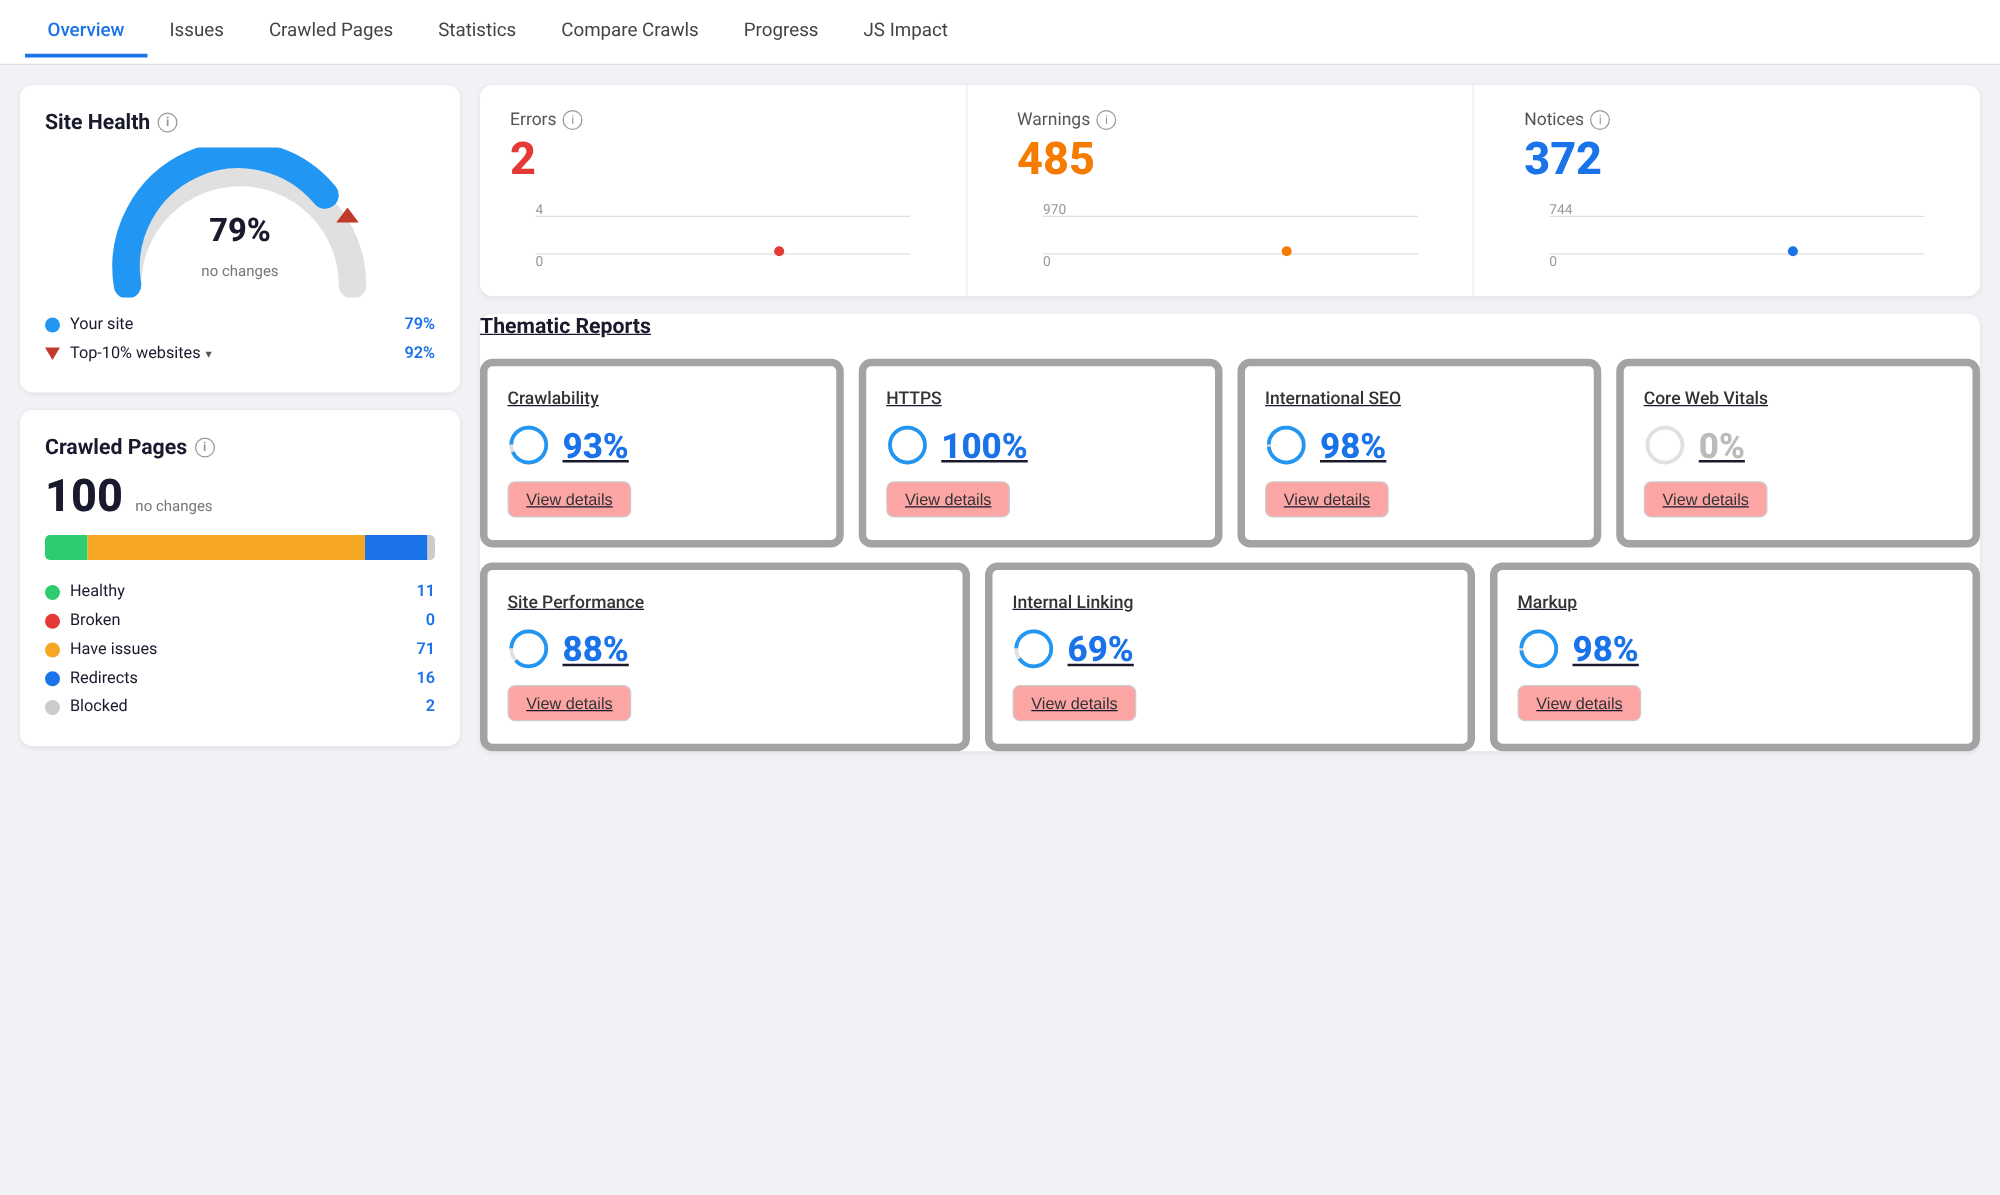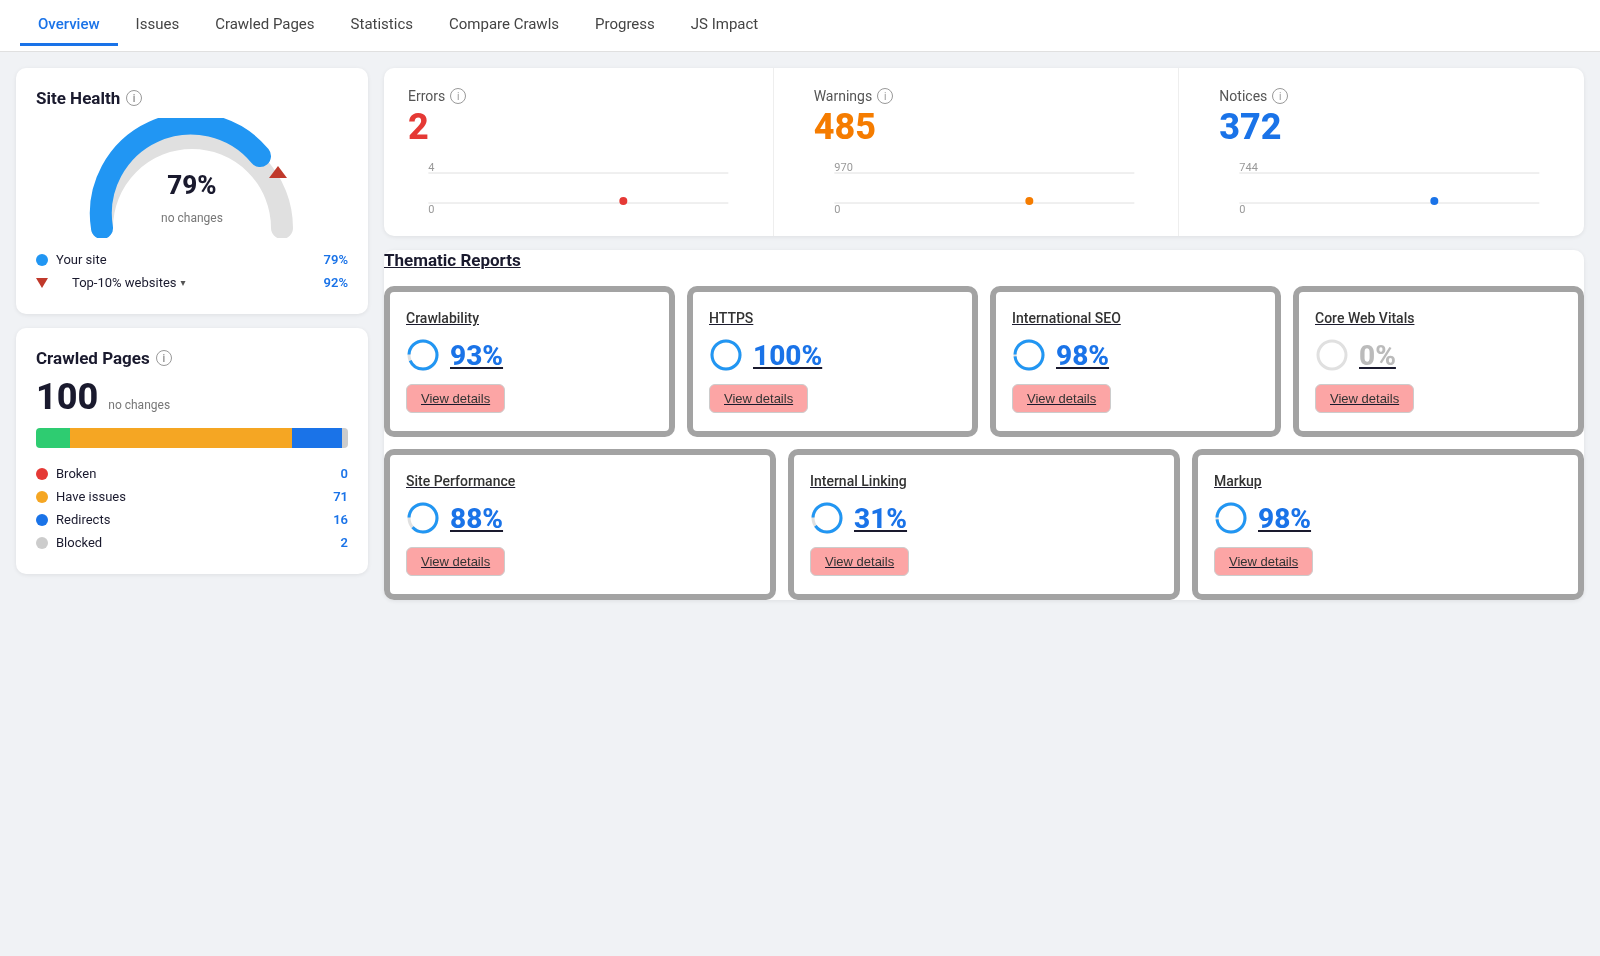--- a/index.html
+++ b/index.html
@@ -140,21 +140,20 @@
       flex-shrink: 0;
     }
     .legend-val {
       font-weight: 600;
       color: #1a73e8;
     }
     .legend-label-chevron {
       display: flex;
       align-items: center;
       gap: 4px;
-      margin-left: 16px;
     }
     .chevron-icon {
       font-size: 10px;
       color: #555;
     }
 
     
     .count-row {
       display: flex;
       align-items: baseline;
@@ -365,20 +364,27 @@
       <div class="bar-container">
 
       <div class="bar-seg" style="background: rgb(46, 204, 113); width: 11%;"></div>
           <div class="bar-seg" style="background: rgb(245, 166, 35); width: 71%;"></div>
           <div class="bar-seg" style="background: rgb(26, 115, 232); width: 16%;"></div>
           <div class="bar-seg" style="background: rgb(204, 204, 204); width: 2%;"></div>
         </div>
 
       <div>
 
+      <div class="legend-row">
+            <div class="legend-left">
+              <span class="dot" style="background: rgb(46, 204, 113);"></span>
+              <span>Healthy</span>
+            </div>
+            <span class="legend-val">11</span>
+          </div>
           <div class="legend-row">
             <div class="legend-left">
               <span class="dot" style="background: rgb(229, 57, 53);"></span>
               <span>Broken</span>
             </div>
             <span class="legend-val">0</span>
           </div>
           <div class="legend-row">
             <div class="legend-left">
               <span class="dot" style="background: rgb(245, 166, 35);"></span>
@@ -504,21 +510,21 @@
             </div>
             <button class="view-details-btn">View details</button>
           </div>
           <div class="report-card">
             <div class="report-name">Internal Linking</div>
             <div class="report-score-row">
               <svg class="circle-progress" viewBox="0 0 34 34">
     <circle cx="17" cy="17" r="14" fill="none" stroke="#e0e0e0" stroke-width="3"></circle>
     <circle cx="17" cy="17" r="14" fill="none" stroke="#2196f3" stroke-width="3" stroke-dasharray="79.2 8.8" stroke-dashoffset="21.991148575128552" transform="rotate(-90 17 17)"></circle>
   </svg>
-              <span class="report-score">31%</span>
+              <span class="report-score">69%</span>
             </div>
             <button class="view-details-btn">View details</button>
           </div>
           <div class="report-card">
             <div class="report-name">Markup</div>
             <div class="report-score-row">
               <svg class="circle-progress" viewBox="0 0 34 34">
     <circle cx="17" cy="17" r="14" fill="none" stroke="#e0e0e0" stroke-width="3"></circle>
     <circle cx="17" cy="17" r="14" fill="none" stroke="#2196f3" stroke-width="3" stroke-dasharray="86.2 1.8" stroke-dashoffset="21.991148575128552" transform="rotate(-90 17 17)"></circle>
   </svg>

